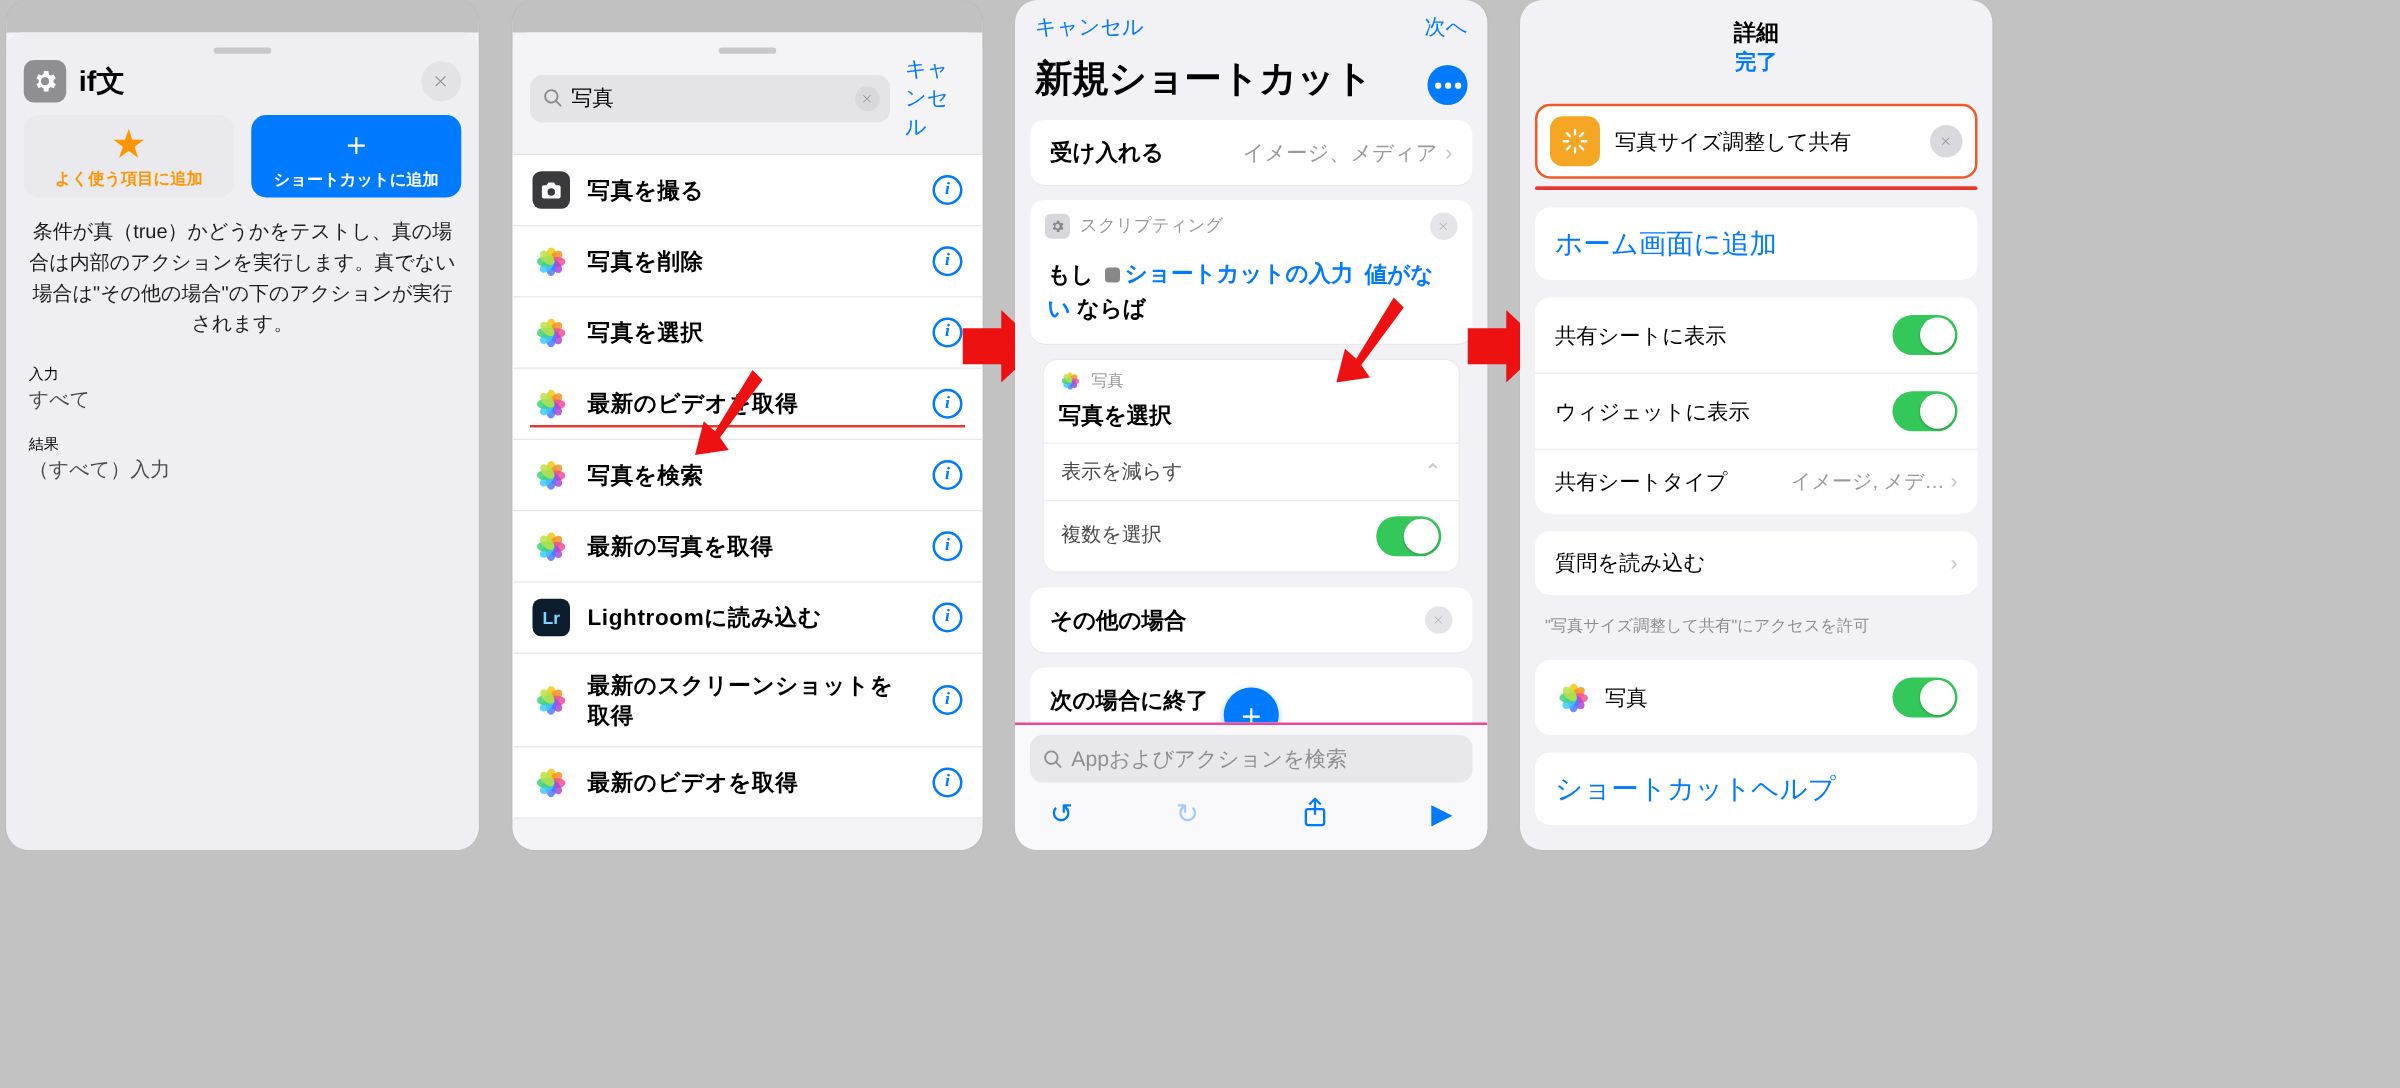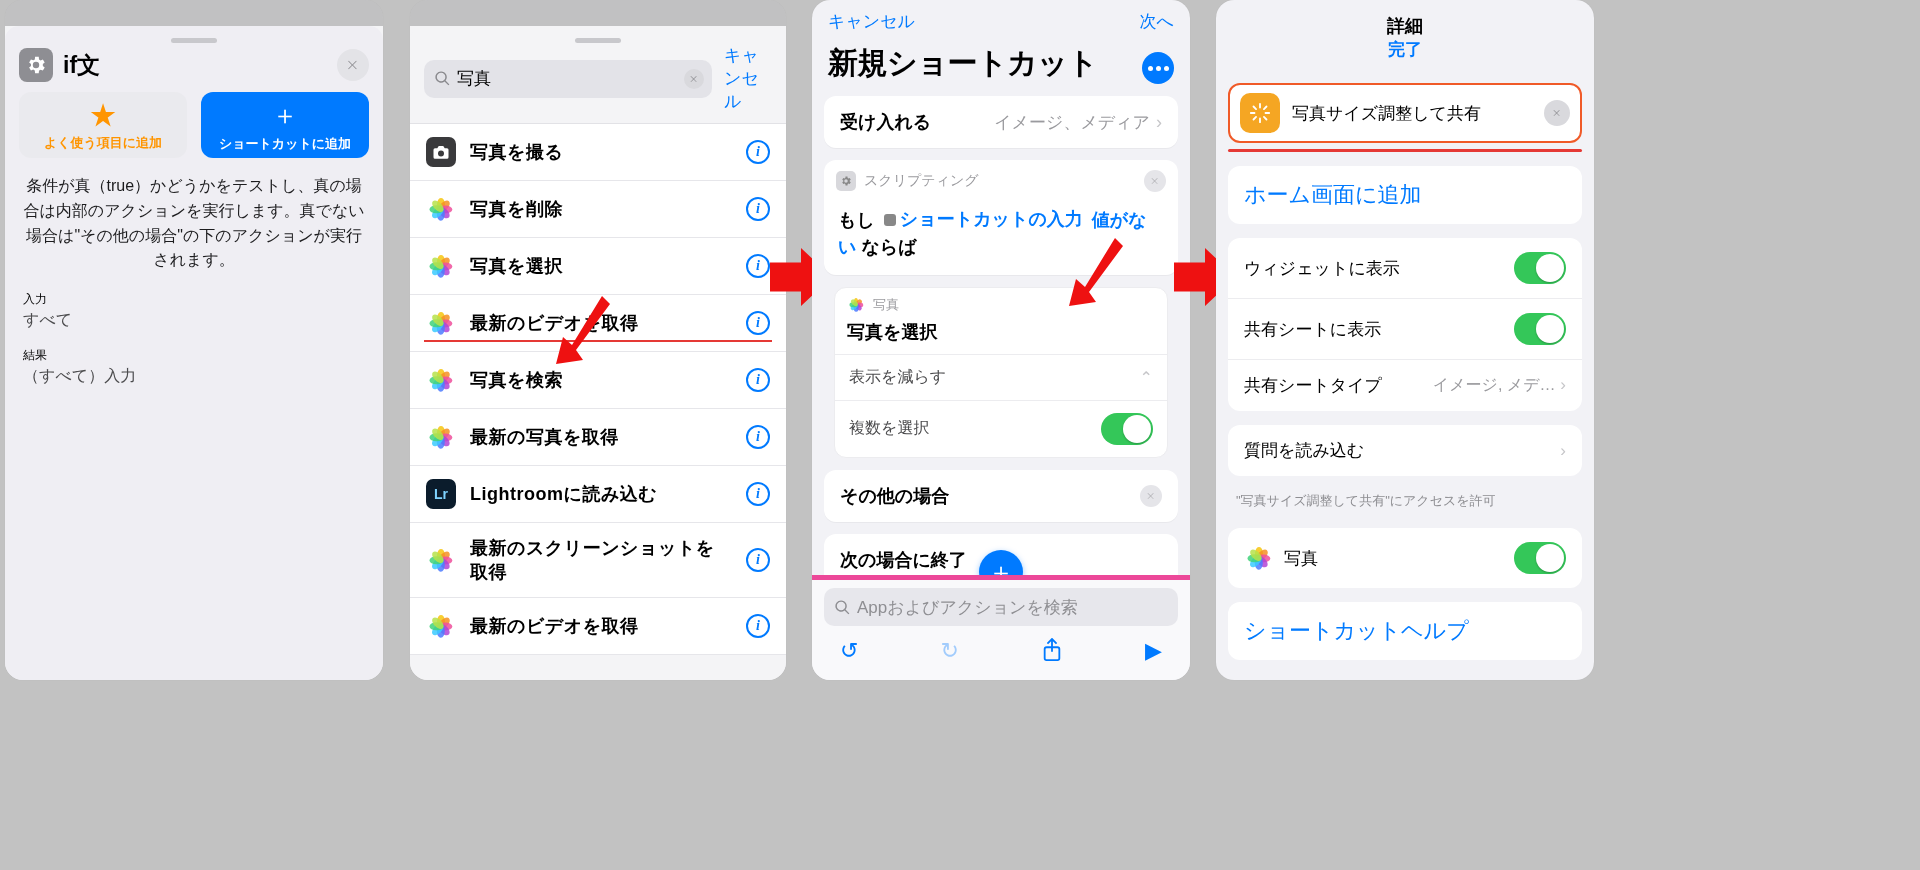--- a/index.html
+++ b/index.html
@@ -64,21 +64,21 @@
   #p3 .pill { display:inline-flex; align-items:center; gap:4px; padding:0 4px;}
   #p3 .pill .dot{ width:12px;height:12px;border-radius:3px;background:#888; display:inline-block;}
   #p3 .subcard { background:#fff; border-radius:12px; margin:0 22px 12px; border:1px solid #ececef;}
   #p3 .subhdr { display:flex; align-items:center; gap:8px; padding:8px 12px 0; color:#9a9a9e; font-size:13px;}
   #p3 .subttl { padding:6px 12px 10px; font-size:18px; font-weight:700;}
   #p3 .subrow { display:flex; align-items:center; justify-content:space-between; padding:12px 14px; border-top:1px solid #ececef; font-size:16px; color:#4a4a4c;}
   #p3 .simple { padding:14px 16px; font-size:18px; font-weight:700; display:flex; align-items:center;}
   #p3 .xgrey { width:22px;height:22px;border-radius:50%;background:#e5e5e9; margin-left:auto; display:flex;align-items:center;justify-content:center;}
   #p3 .xgrey svg{fill:#aeaeb2;}
   #p3 .fab { position:absolute; bottom:86px; left:50%; transform:translateX(-50%); width:44px;height:44px;border-radius:50%;background:#007aff; display:flex;align-items:center;justify-content:center; color:#fff; font-size:26px; box-shadow:0 2px 6px rgba(0,122,255,.4);}
-  #p3 .bottom { position:absolute; bottom:0; left:0; right:0; background:#f9f9fb; border-top:5px solid #ec4899; }
+  #p3 .bottom { position:absolute; bottom:0; left:0; right:0; background:#f9f9fb; border-top:2px solid #ec4899; }
   #p3 .bsearch { margin:8px 12px 6px; background:#e7e7ec; border-radius:10px; height:38px; display:flex; align-items:center; padding:0 10px; color:#8e8e92; gap:6px; font-size:17px;}
   #p3 .bsearch svg{fill:#8e8e92;}
   #p3 .brow { display:flex; justify-content:space-between; padding:6px 28px 12px; color:#007aff; font-size:22px;}
 
   
   #p4 { left:1216px; width:378px; background:#f2f2f6; }
   #p4 .nav { display:flex; align-items:center; padding:14px 16px 8px;flex-direction:column;}
   #p4 .nav .ttl { flex:1; text-align:center; font-size:18px; font-weight:700;}
   #p4 .nav .done { color:#007aff; font-size:17px; font-weight:600;}
   .scard { background:#fff; border-radius:12px; margin:14px 12px 0;}
@@ -426,25 +426,25 @@
     </div>
   </div>
   <div class="redline"></div>
 
   <div class="scard">
     <div class="link">ホーム画面に追加</div>
   </div>
 
   <div class="scard">
     <div class="row">
+      <span>共有シートに表示</span>
+      <span class="switch"></span>
+    </div>
+    <div class="row">
       <span>ウィジェットに表示</span>
-      <span class="switch"></span>
-    </div>
-    <div class="row">
-      <span>共有シートに表示</span>
       <span class="switch"></span>
     </div>
     <div class="row">
       <span>共有シートタイプ</span>
       <span><span class="rval">イメージ, メデ…</span> <span style="color:#c6c6c9">›</span></span>
     </div>
   </div>
 
   <div class="scard">
     <div class="row">

